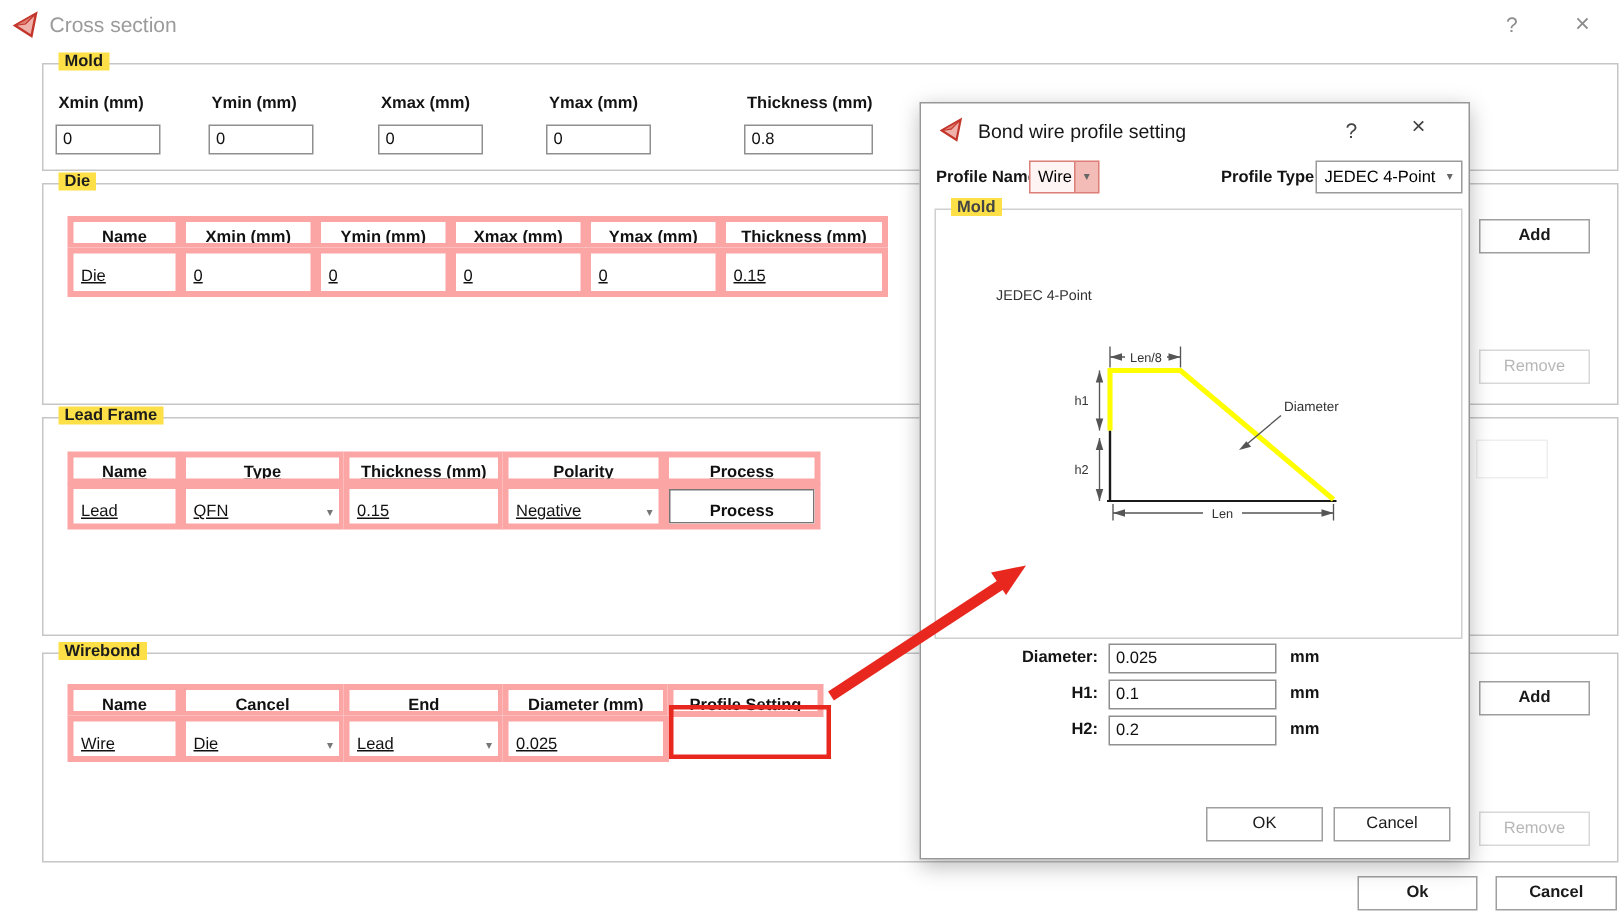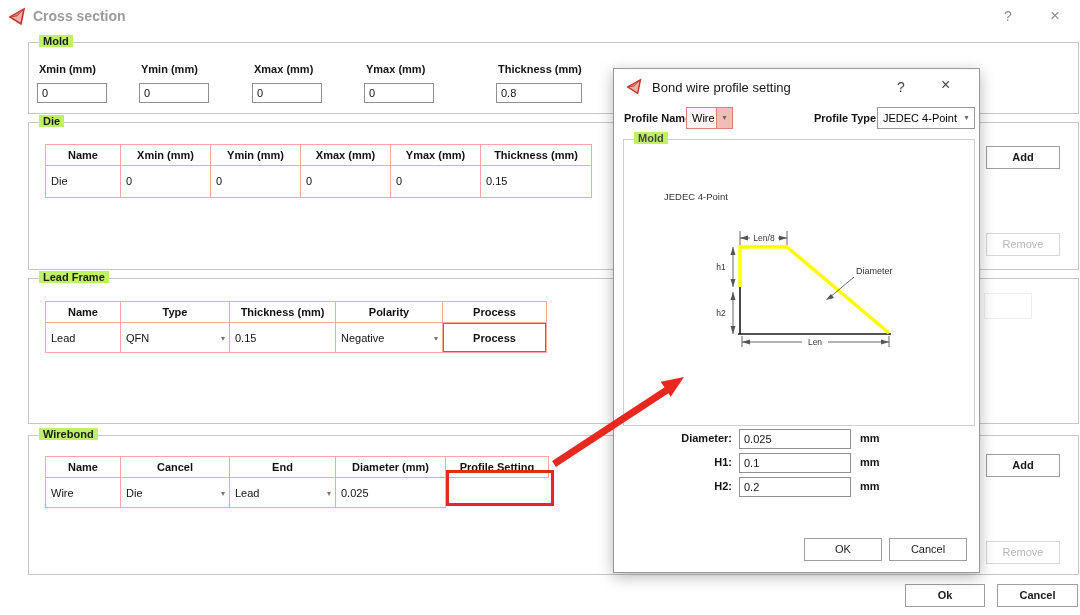--- a/index.html
+++ b/index.html
@@ -1,38 +1,38 @@
 <!DOCTYPE html>
 <html><head>
 <meta charset="utf-8">
 <style>
   html,body{margin:0;padding:0;background:#fff;width:1080px;height:615px;overflow:hidden;
     font-family:"Liberation Sans","DejaVu Sans",sans-serif;-webkit-font-smoothing:antialiased;}
   .abs{position:absolute;}
   #stage{position:relative;width:1080px;height:615px;background:#fff;}
 
   
-  .win-title{font-size:14px;color:#9b9b9b;font-weight:bold;}
+  .win-title{font-size:14px;color:#9b9b9b;}
   .chrome-btn{font-size:14px;color:#8d8d8d;cursor:default;}
 
   
   .group{position:absolute;border:1px solid #c6c6c6;background:transparent;}
-  .group-label{position:absolute;top:-8px;left:10px;background:#bef264;padding:0 4px;
+  .group-label{position:absolute;top:-8px;left:10px;background:#fde047;padding:0 4px;
     font-size:11px;font-weight:700;color:#1c1c1c;}
 
   
   .fld-label{position:absolute;font-size:11px;font-weight:600;color:#141414;white-space:nowrap;}
   .tb{position:absolute;height:16px;border:1px solid #8f8f8f;font-size:11px;padding:1px 4px;
     font-family:inherit;background:#fff;color:#111;box-sizing:content-box;}
 
   
   .tbl{position:absolute;font-size:11px;color:#111;}
   .trow{display:flex;}
-  .th,.td{border:1px solid #fca5a5;margin-left:-1px;background:#fff;box-sizing:border-box;
-    overflow:hidden;white-space:nowrap;}
+  .th,.td{border:4px solid #fca5a5;margin-left:-1px;background:#fff;box-sizing:border-box;
+    overflow:hidden;white-space:nowrap;text-decoration:underline;}
   .th:first-child,.td:first-child{margin-left:0;}
   .th{height:22px;line-height:21px;text-align:center;font-weight:600;}
   .td{position:relative;line-height:31px;padding:0 5px;}
   .drow{margin-top:-1px;}
   .dd-arrow{position:absolute;right:4px;top:0;font-size:8px;color:#777;}
   .cell-btn{position:absolute;inset:0;border:1px solid #767676;background:#fff;
     text-align:center;font-weight:600;line-height:29px;cursor:pointer;}
 
   
   .btn{position:absolute;background:#fff;border:1px solid #9f9f9f;font-size:11px;font-weight:600;

